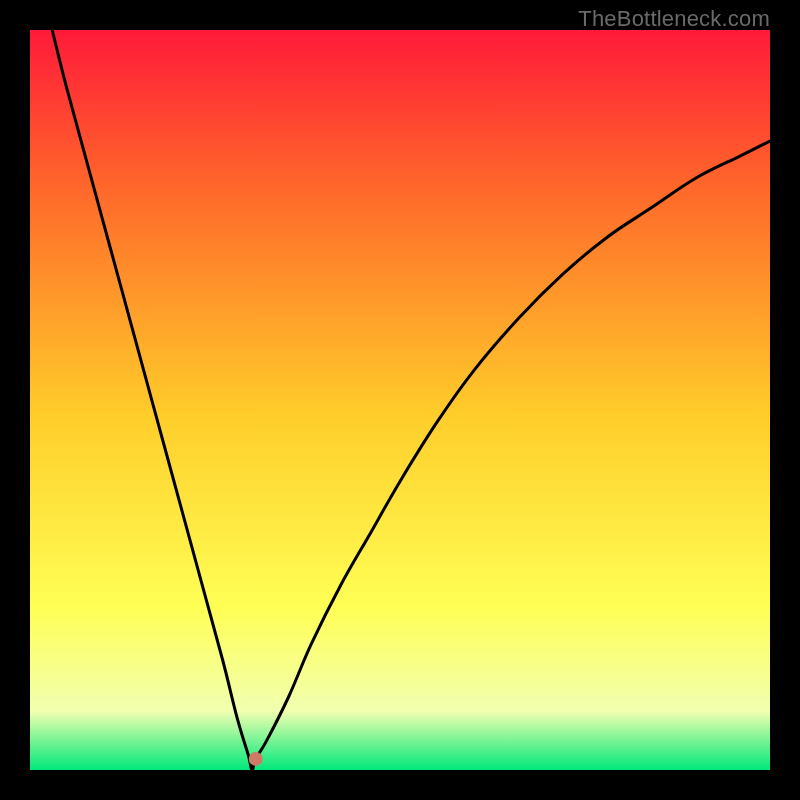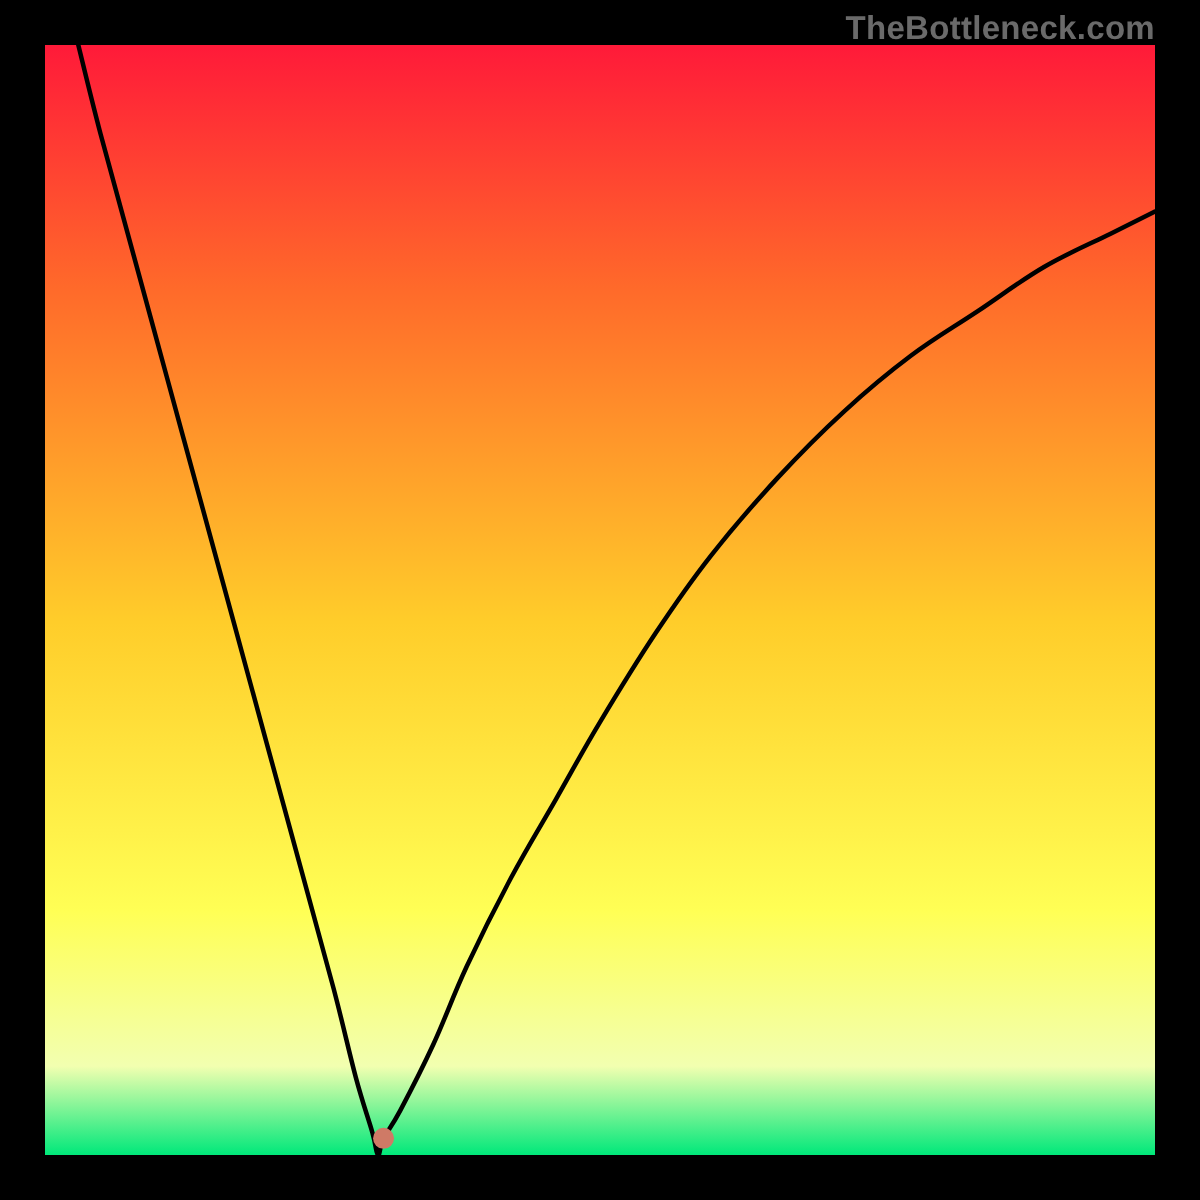--- a/index.html
+++ b/index.html
@@ -25,21 +25,21 @@
     top: 0;
     width: 740px;
     height: 740px;
   }
   .watermark {
     position: absolute;
     top: 6px;
     right: 30px;
     color: #6a6a6a;
     font-size: 22px;
-    font-weight: 700;
+    font-weight: 400;
     letter-spacing: 0.2px;
   }
 </style>
 </head>
 <body>
 
 <div class="watermark">TheBottleneck.com</div>
 
 <div class="frame">
   <svg class="plot-area" viewBox="0 0 740 740" preserveAspectRatio="none">

